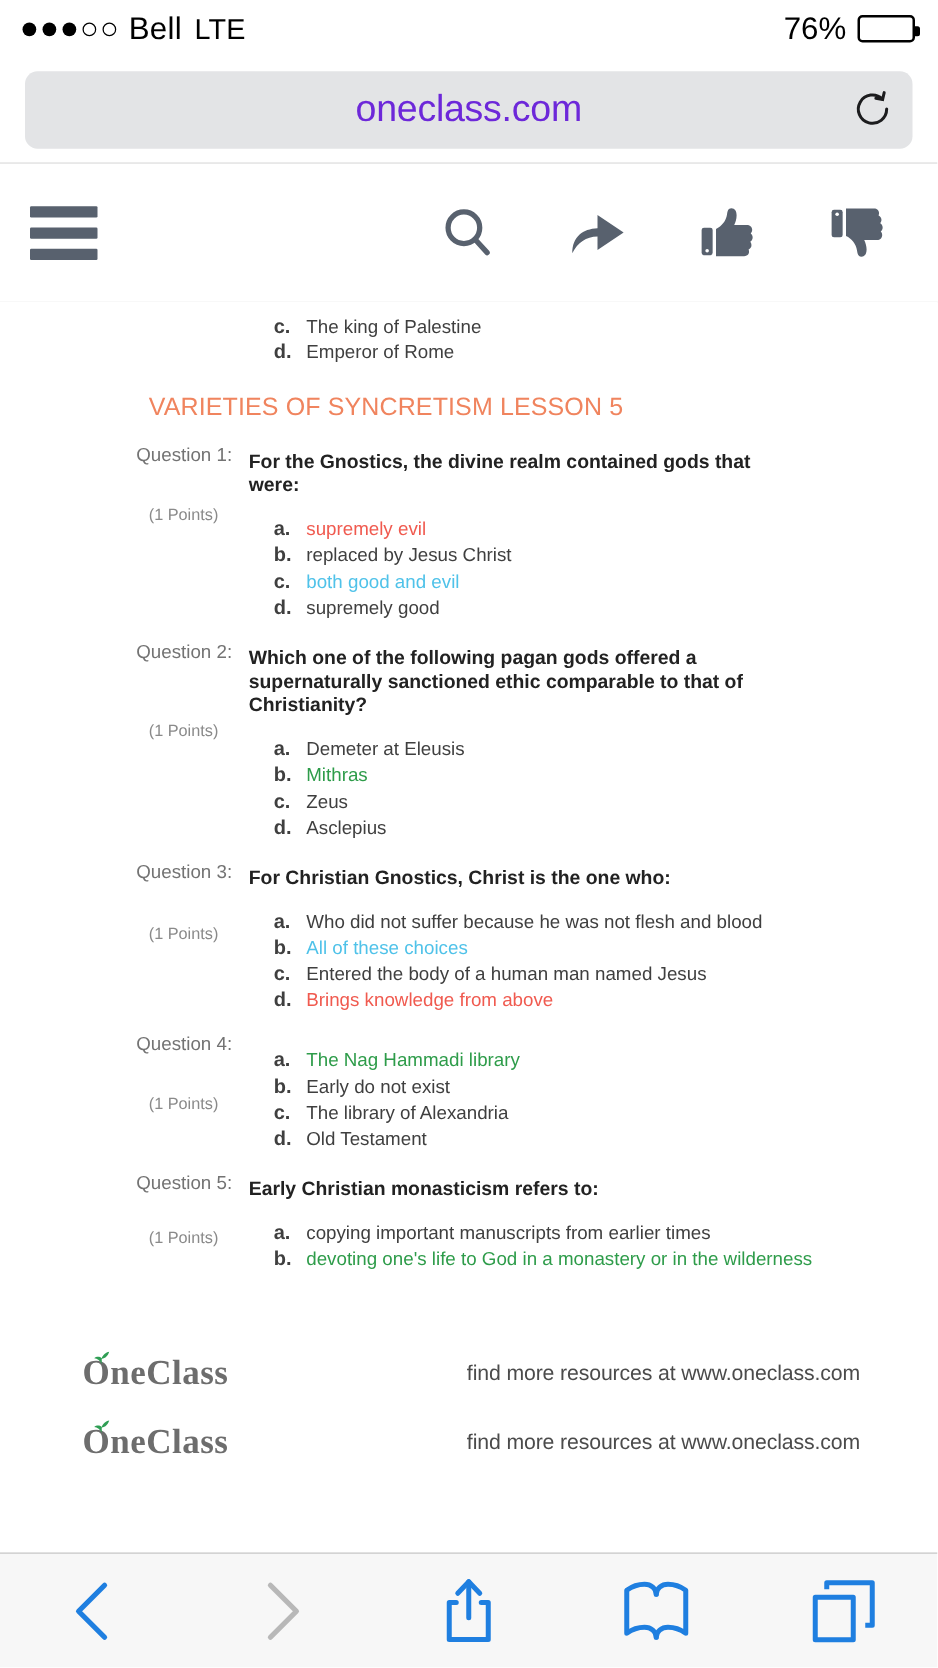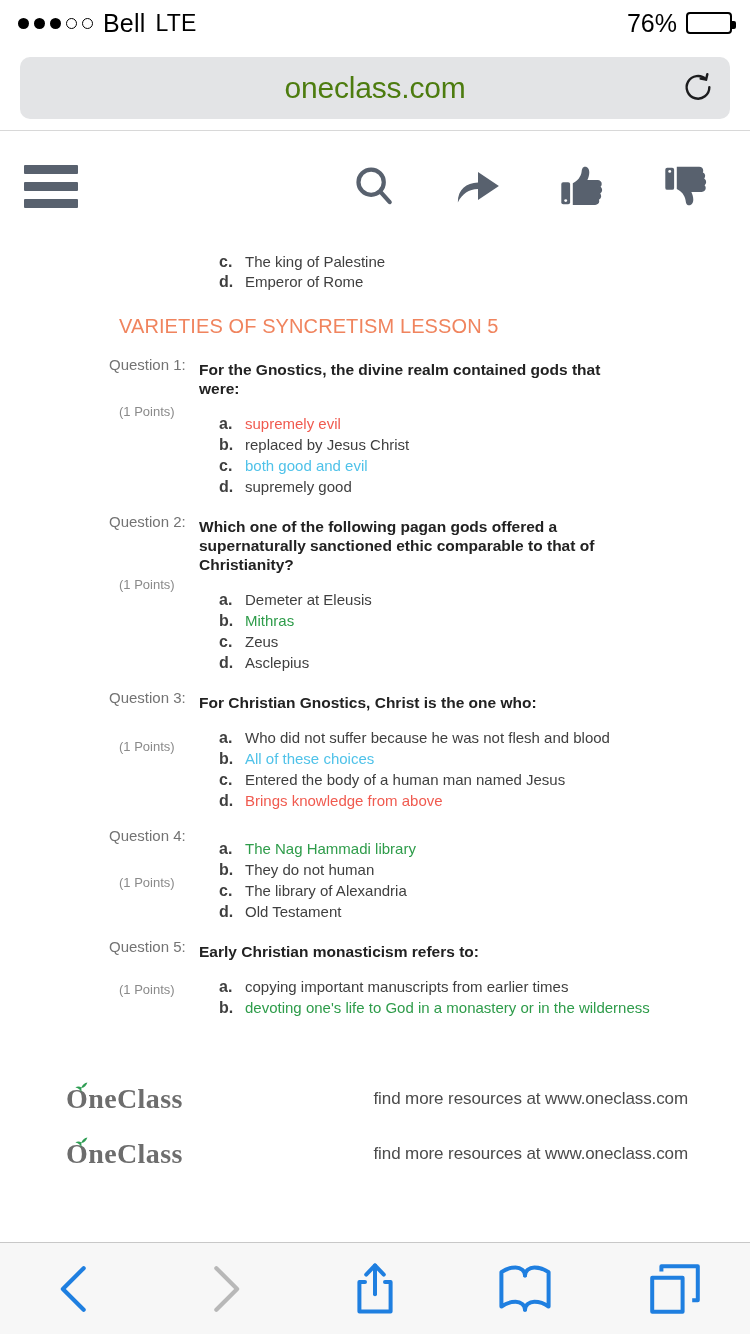--- a/index.html
+++ b/index.html
@@ -50,21 +50,21 @@
     height: 84px; background: #ffffff;
     display: flex; align-items: center;
     padding: 0 20px;
   }
   .urlbar {
     flex: 1; height: 62px; background: #e3e4e6; border-radius: 10px;
     display: flex; align-items: center; position: relative;
     padding: 0 18px;
   }
   .url-text {
-    flex: 1; text-align: center; font-size: 30px; color: #4d7c0f;
+    flex: 1; text-align: center; font-size: 30px; color: #6d28d9;
     letter-spacing: -.2px;
   }
   .reload-btn {
     position: absolute; right: 14px; top: 50%; transform: translateY(-50%);
     width: 36px; height: 36px; display: flex; align-items: center; justify-content: center;
   }
   .sep-line { height: 1px; background: #d8d8d8; width: 100%; }
 
   
   .apptoolbar {
@@ -310,21 +310,21 @@
       <div class="qblock">
         <div class="q-label">Question 4:</div>
         <div class="q-points" style="top: 62px;">(1 Points)</div>
         <div class="q-options">
           <div class="opt-row">
             <span class="opt-letter">a.</span>
             <span class="opt-text ans-green">The Nag Hammadi library</span>
           </div>
           <div class="opt-row">
             <span class="opt-letter">b.</span>
-            <span class="opt-text ans-plain">They do not human</span>
+            <span class="opt-text ans-plain">Early do not exist</span>
           </div>
           <div class="opt-row">
             <span class="opt-letter">c.</span>
             <span class="opt-text ans-plain">The library of Alexandria</span>
           </div>
           <div class="opt-row">
             <span class="opt-letter">d.</span>
             <span class="opt-text ans-plain">Old Testament</span>
           </div>
         </div>

